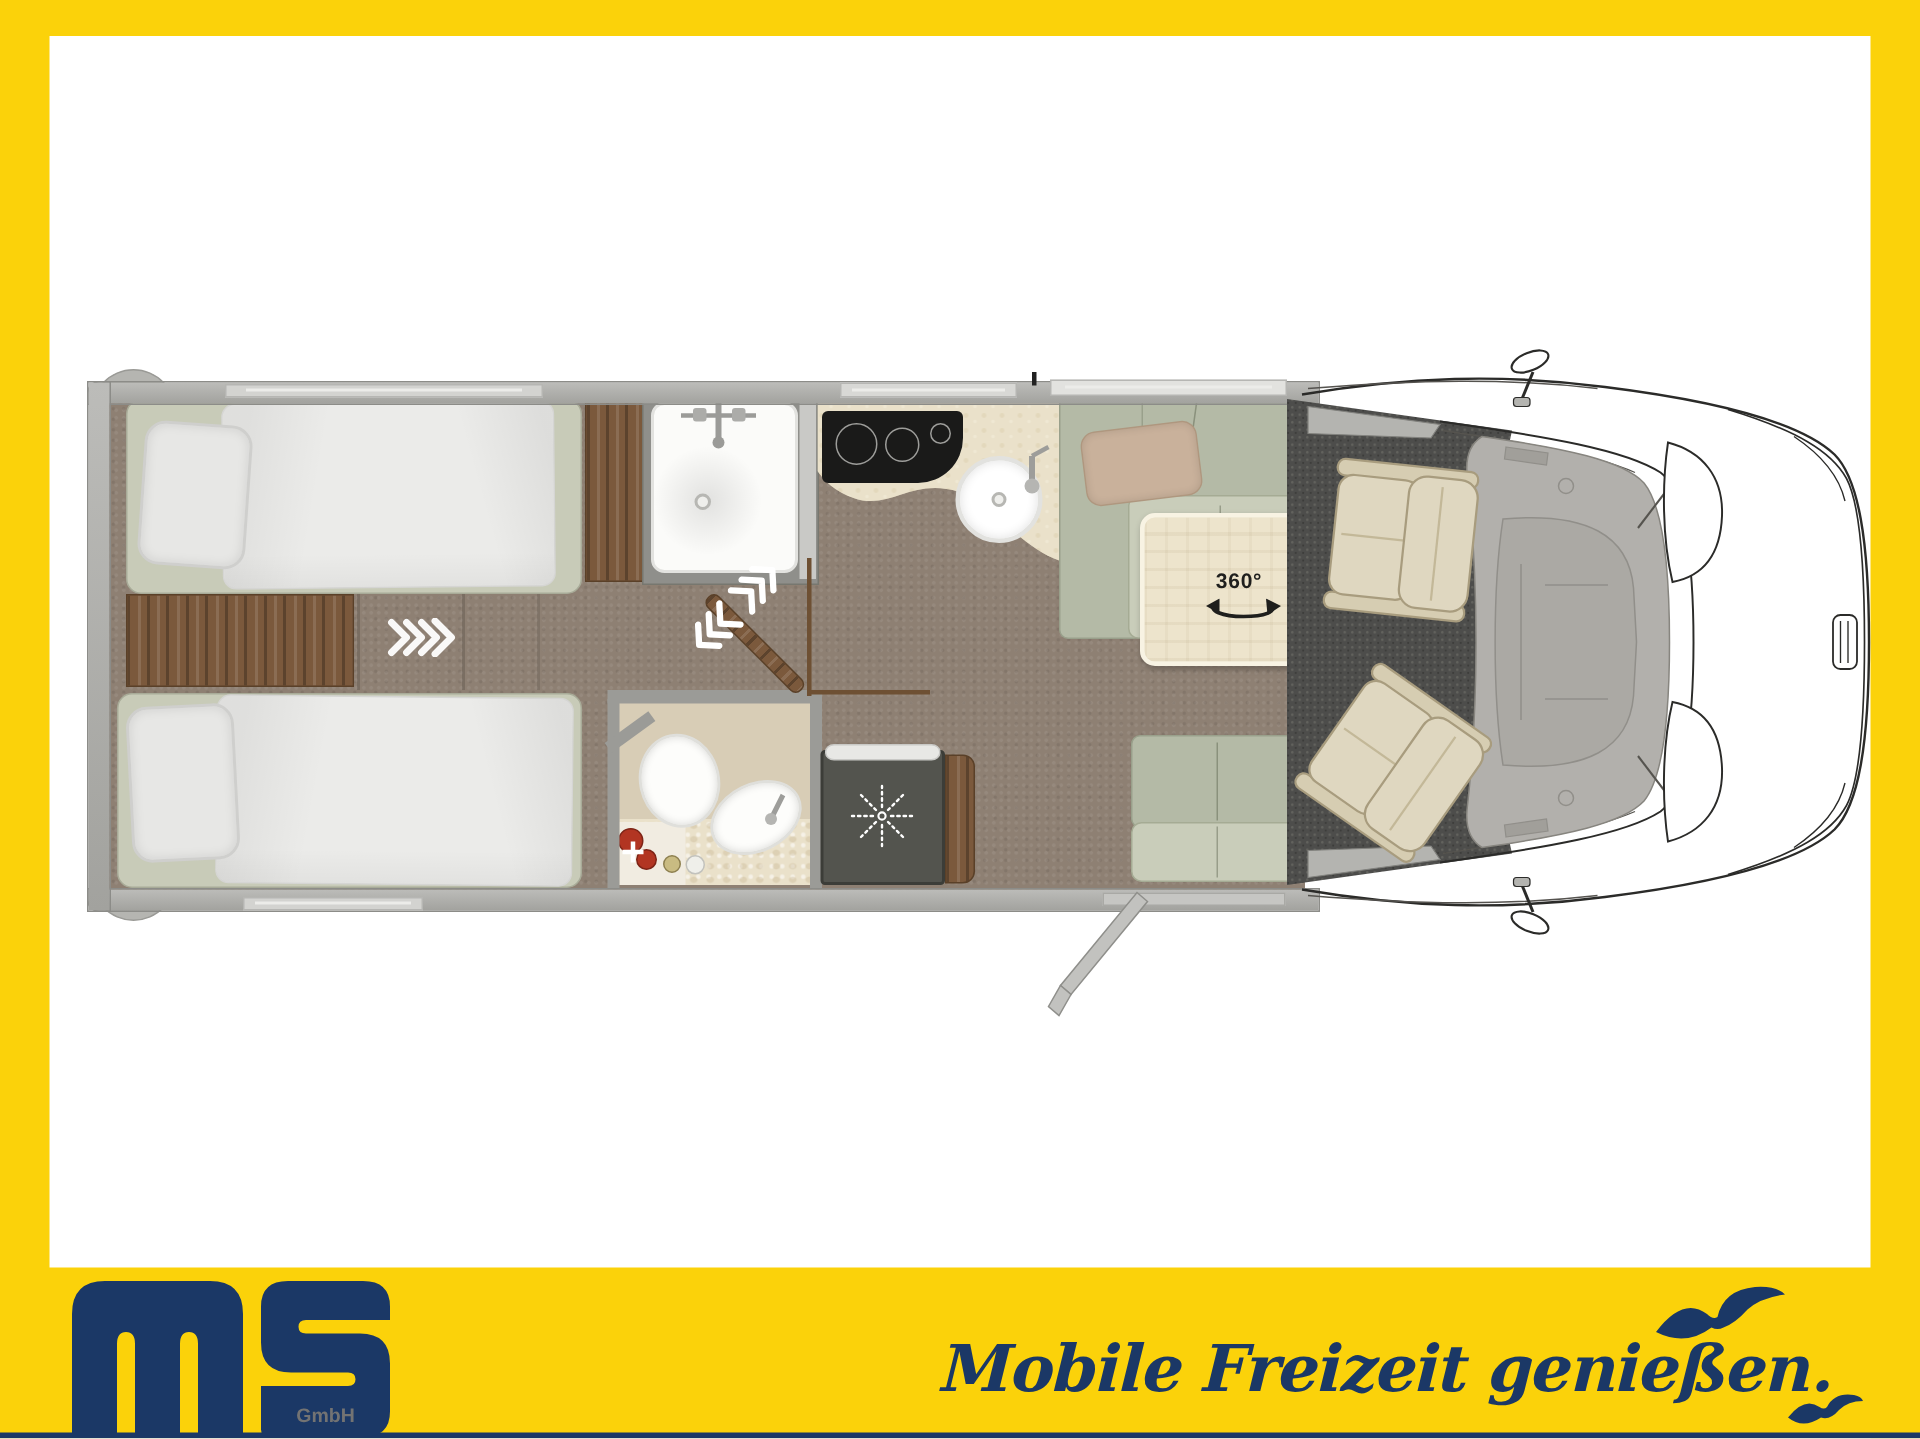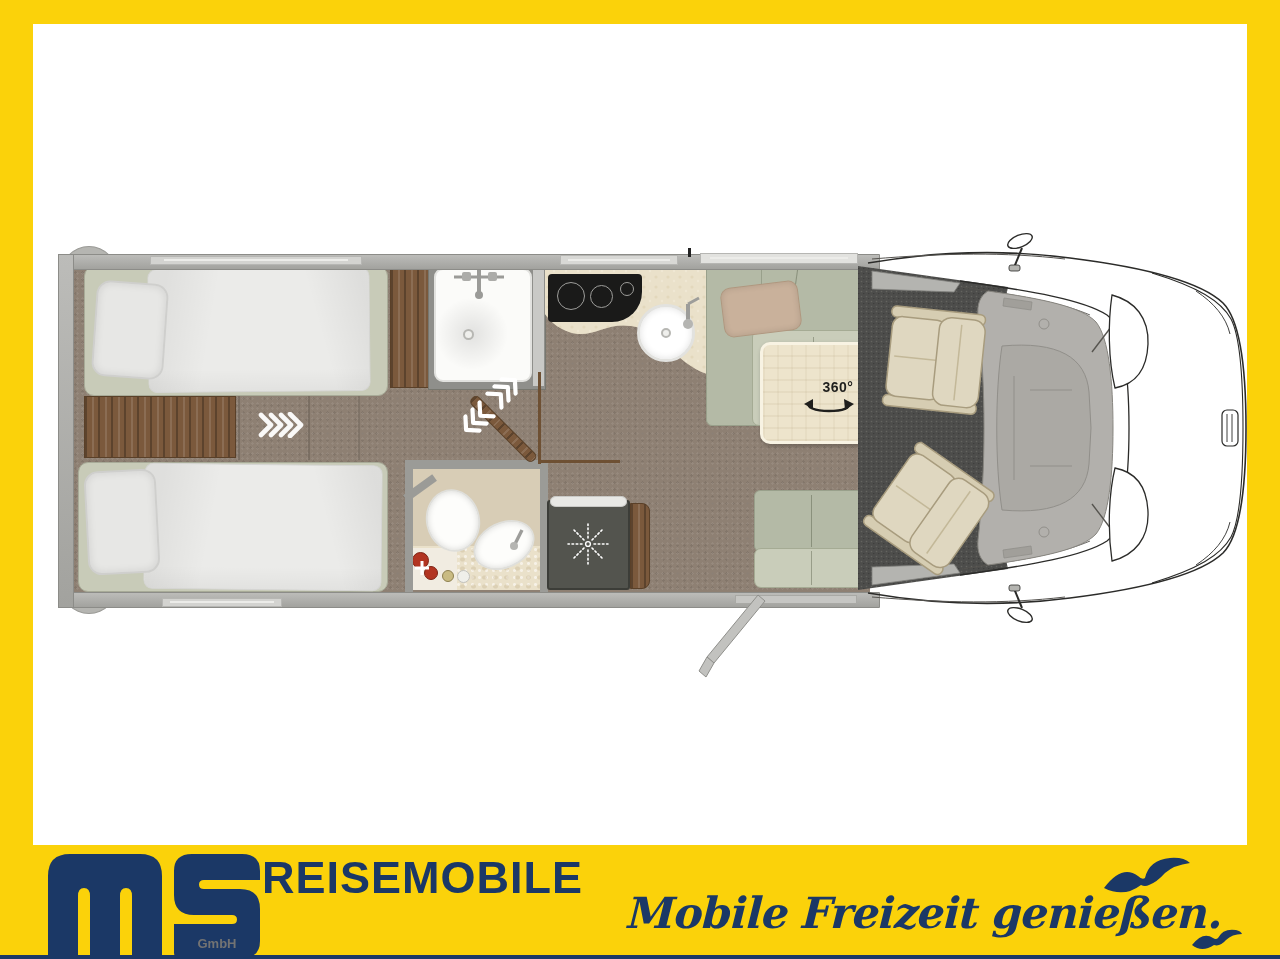--- a/index.html
+++ b/index.html
@@ -123,21 +123,21 @@
         <div class="seam-v" style="left:86px;transform:rotate(8deg);"></div>
       </div>
     <div class="abs uph-back" style="left:0;top:0;width:56px;height:164px;"></div>
     <div class="abs uph-seat" style="left:46px;top:68px;width:120px;height:96px;">
         <div class="seam-v" style="left:60px;"></div>
       </div>
   </div>
   <div class="abs" style="left:722px;top:284px;width:78px;height:50px;background:#C9B19B;border:1px solid #AF977F;border-radius:10px;transform:rotate(-7deg);box-sizing:border-box;box-shadow:inset 0 0 6px rgba(0,0,0,.12);"></div>
 
   <div class="abs table-top" style="left:760px;top:342px;width:132px;height:102px;">
-    <div class="abs badge-360" style="left:12px;top:34px;">360°</div>
+    <div class="abs badge-360" style="left:0;top:34px;">360°</div>
     <svg class="abs" style="left:40px;top:54px;" width="52" height="16" viewBox="0 0 52 16">
       <path d="M7,4 C2,8 12,12 26,12 C40,12 48,9 45,4" stroke="#1f1f1d" stroke-width="2.4" fill="none"></path>
       <path d="M10,0 L1,5 L10,10 Z" fill="#1f1f1d"></path>
         <path d="M41,0 L51,5 L42,11 Z" fill="#1f1f1d"></path>
     </svg>
   </div>
 
   <div class="abs" style="left:754px;top:490px;width:113px;height:98px;">
     <div class="abs uph-back" style="left:0;top:0;width:113px;height:62px;">
         <div class="seam-v" style="left:56px;"></div>
@@ -294,21 +294,20 @@
   </svg>
 
   <svg class="abs" style="left:48px;top:854px;" width="212" height="104" viewBox="0 0 212 104">
     <g fill="#1B3866">
       <path d="M0,104 V22 Q0,0 22,0 H92 Q114,0 114,22 V104 H84 V42 Q84,34 78,34 Q72,34 72,42 V104 H42 V42 Q42,34 36,34 Q30,34 30,42 V104 Z"></path>
       <path d="M144,0 H194 Q212,0 212,17 V26 H156 Q151,26 151,30.5 Q151,35 156,35 H192 Q212,35 212,55 V87 Q212,104 194,104 H132 Q126,104 126,99 V70 H184 Q189,70 189,65.5 Q189,61 184,61 H146 Q126,61 126,41 V17 Q126,0 144,0 Z"></path>
     </g>
   </svg>
   <div class="abs gmbh" style="left:178px;top:936px;width:78px;text-align:center;">GmbH</div>
 
-  <div class="abs footer-word" style="left:262px;top:852px;">REISEMOBILE</div>
   <div class="abs footer-slogan" style="left:628px;top:888px;">Mobile Freizeit genießen.</div>
 
   <svg class="abs" style="left:1104px;top:856px;" width="86" height="44" viewBox="0 0 86 44">
     <path d="M0,32 Q18,8 34,20 Q38,24 41,22 Q45,4 66,2 Q80,1 86,7 Q70,9 61,17 Q53,26 45,29 Q41,31 37,29 Q20,42 0,32 Z" fill="#1B3866"></path>
   </svg>
   <svg class="abs" style="left:1192px;top:926px;" width="50" height="26" viewBox="0 0 50 26">
     <path d="M0,19 Q11,5 21,12 Q24,14 26,12 Q31,2 44,4 Q49,5 50,8 Q40,8 34,14 Q28,21 22,19 Q10,27 0,19 Z" fill="#1B3866"></path>
   </svg>
 
 </div>

